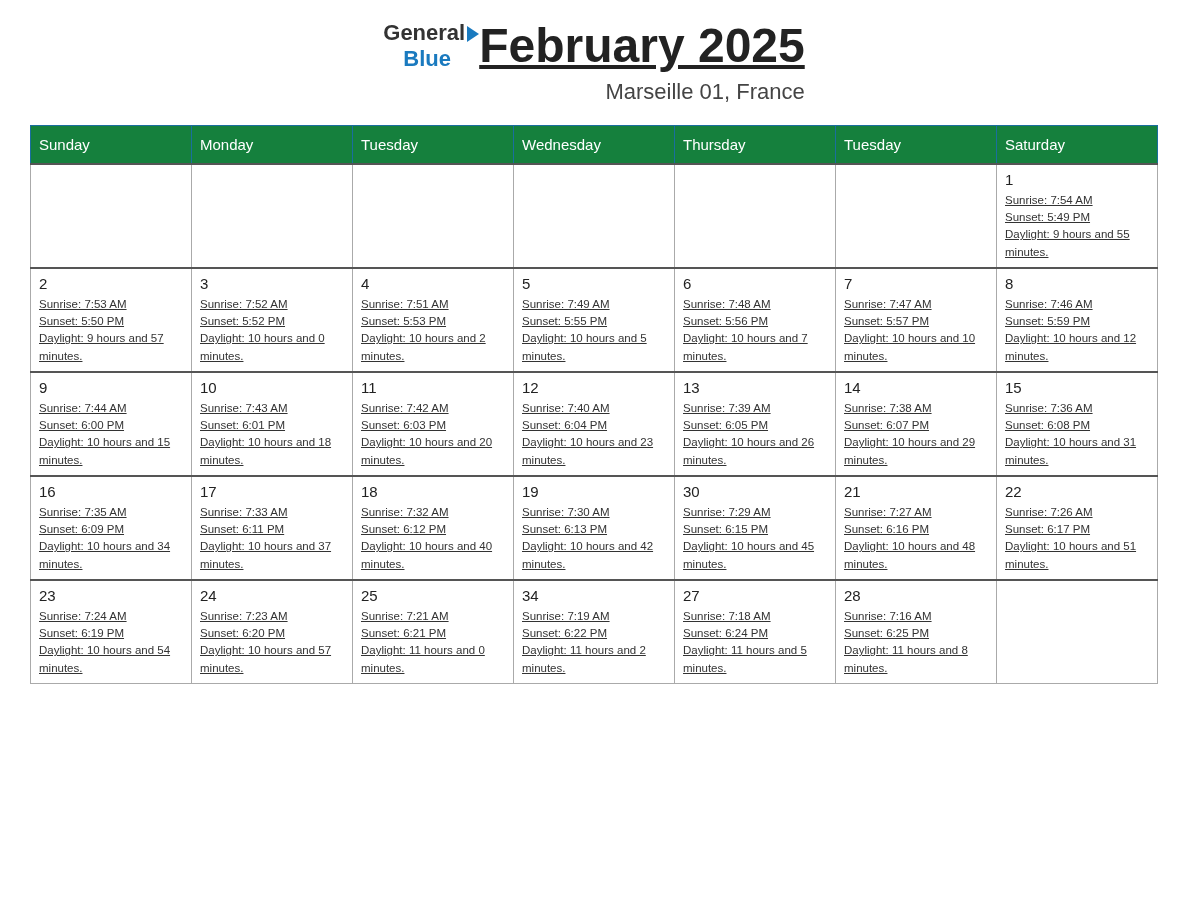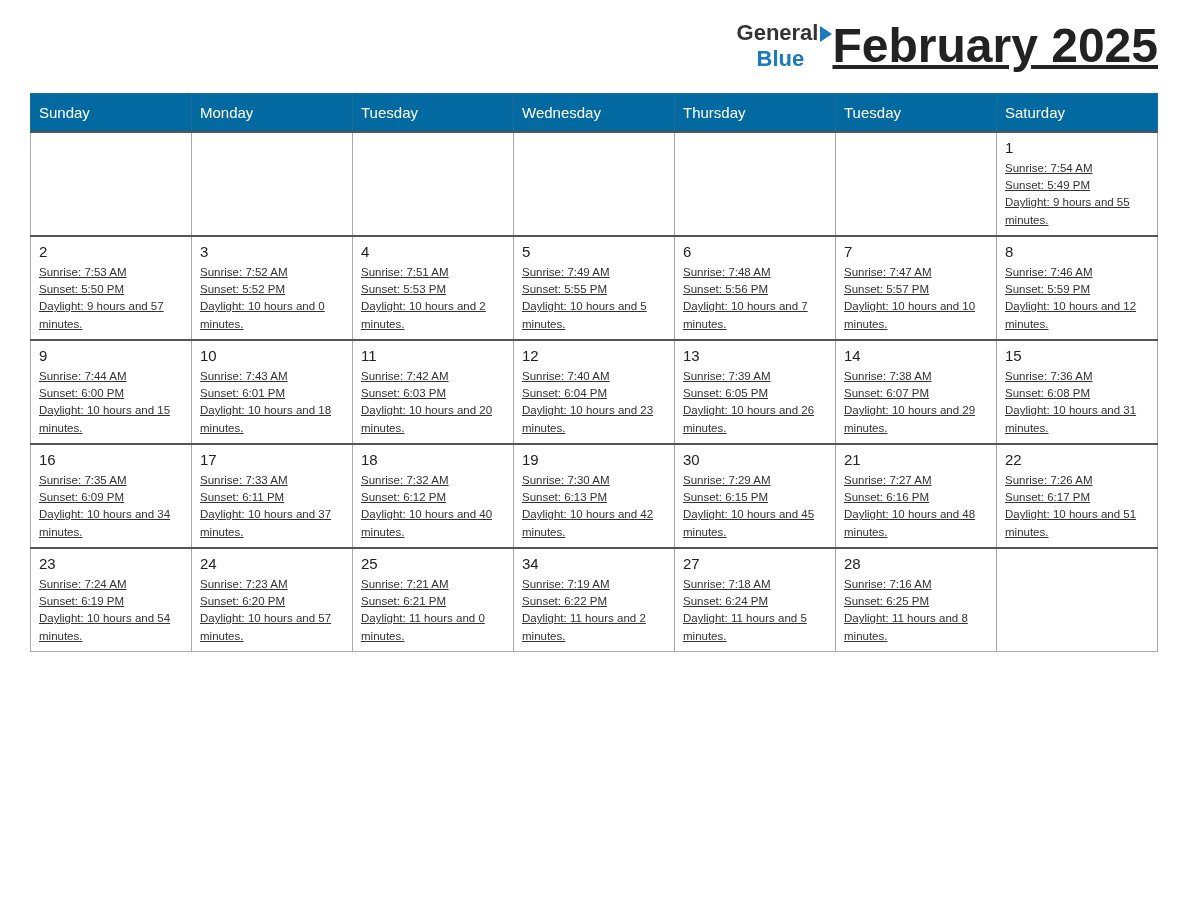--- a/index.html
+++ b/index.html
@@ -5,21 +5,21 @@
     * { box-sizing: border-box; margin: 0; padding: 0; }
     body {
       font-family: Arial, sans-serif;
       background: #fff;
       padding: 20px 30px;
       width: 1188px;
       min-height: 918px;
     }
     .header {
       display: flex;
-      justify-content: flex-end;
+      justify-content: center;
       align-items: flex-start;
       margin-bottom: 20px;
     }
     .logo {
       display: flex;
       flex-direction: column;
       align-items: flex-start;
     }
     .logo-top {
       display: flex;
@@ -59,21 +59,21 @@
     .location {
       font-size: 22px;
       color: #444;
       margin-top: 6px;
     }
     .calendar {
       width: 100%;
       border-collapse: collapse;
     }
     .calendar th {
-      background-color: #0369a1;
+      background-color: #15803d;
       color: white;
       padding: 10px 8px;
       text-align: left;
       font-size: 15px;
       font-weight: normal;
       border: 1px solid #1a6e9e;
     }
     .calendar td {
       vertical-align: top;
       border: 1px solid #aaa;
@@ -108,20 +108,21 @@
 <div class="header">
   <div class="logo">
     <div class="logo-top">
       <span class="logo-general">General</span>
       <div class="logo-arrow"></div>
     </div>
     <span class="logo-blue">Blue</span>
   </div>
   <div class="title-section">
     <div class="month-title">February 2025</div>
+    <div class="location">Marseille 01, France</div>
   </div>
 </div>
 
 <table class="calendar">
   <thead>
     <tr>
       <th>Sunday</th>
       <th>Monday</th>
       <th>Tuesday</th>
       <th>Wednesday</th>

